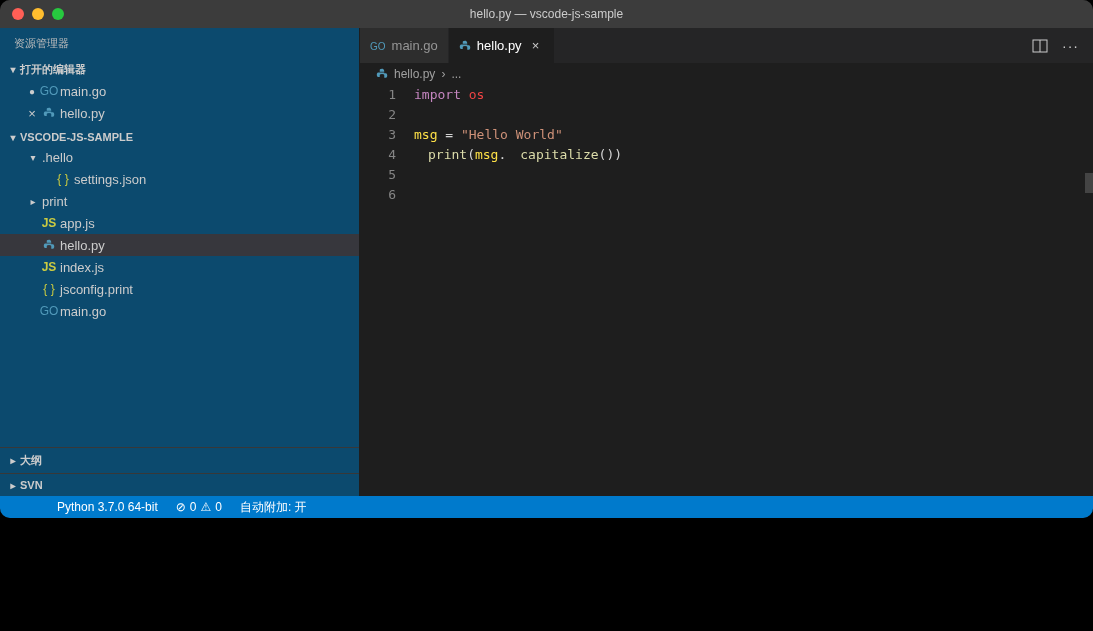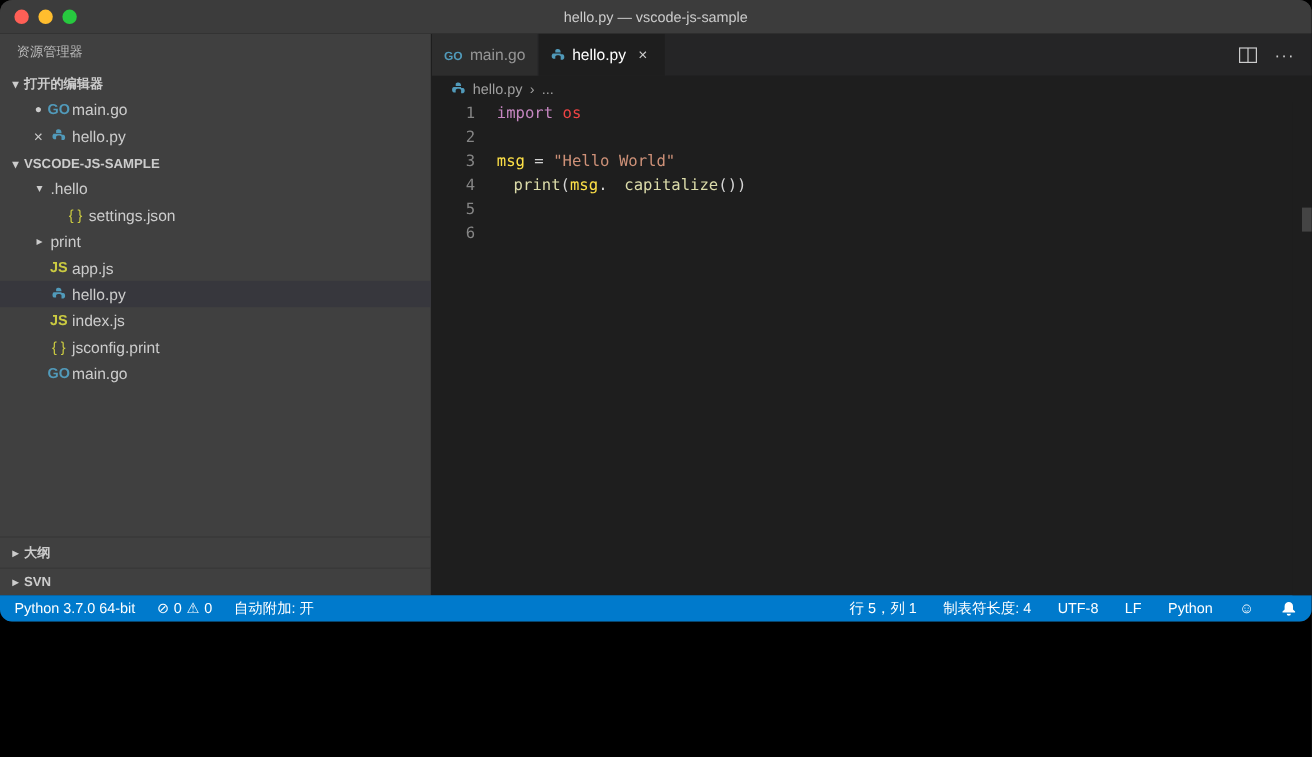--- a/index.html
+++ b/index.html
@@ -6,21 +6,21 @@
 body { font-family: -apple-system, "Helvetica Neue", sans-serif; background: #000; width: 1093px; height: 631px; overflow: hidden; }
 .window { width: 1093px; height: 518px; background: #1e1e1e; border-radius: 10px; display: flex; flex-direction: column; position: relative; }
 .titlebar { height: 28px; background: #3c3c3c; display: flex; align-items: center; border-top-left-radius: 10px; border-top-right-radius: 10px; position: relative; }
 .traffic { display: flex; gap: 8px; padding-left: 12px; }
 .dot { width: 12px; height: 12px; border-radius: 50%; }
 .dot.red { background: #ff5f56; }
 .dot.yellow { background: #ffbd2e; }
 .dot.green { background: #27c93f; }
 .title { position: absolute; left: 50%; transform: translateX(-50%); color: #ccc; font-size: 12px; }
 .body { flex: 1; display: flex; min-height: 0; }
-.sidebar { width: 360px; background: #404040; display: flex; flex-direction: column; color: #ccc; font-size: 13px; border-right: 1px solid #1e1e1e; }
+.sidebar { width: 360px; background: #0c4a6e; display: flex; flex-direction: column; color: #ccc; font-size: 13px; border-right: 1px solid #1e1e1e; }
 .side-header { padding: 8px 14px; font-size: 11px; color: #bbb; }
 .section-title { display: flex; align-items: center; padding: 3px 6px; font-size: 11px; font-weight: bold; color: #ccc; cursor: pointer; }
 .chev { display: inline-block; width: 14px; text-align: center; font-size: 10px; }
 .tree { padding-bottom: 4px; }
 .item { display: flex; align-items: center; padding: 2px 0 2px 10px; height: 22px; cursor: pointer; }
 .item.active { background: #37373d; }
 .item .indent { display: inline-block; }
 .item .icon { display: inline-flex; width: 18px; justify-content: center; font-size: 12px; }
 .item .label { padding-left: 2px; }
 .close-x { width: 16px; text-align: center; color: #ccc; }
@@ -42,24 +42,24 @@
 .code { flex: 1; color: #d4d4d4; position: relative; }
 .code-line { height: 20px; white-space: pre; }
 .kw { color: #c586c0; }
 .mod { color: #ef4444; }
 .var { color: #fde047; }
 .str { color: #ce9178; }
 .fn { color: #dcdcaa; margin-left: 14px; }
 .minimap { position: absolute; right: 0; top: 0; width: 16px; height: 100%; background: #1e1e1e; }
 .minimap-peek { position: absolute; right: 0; top: 88px; width: 8px; height: 20px; background: #444; }
 .statusbar { height: 22px; background: #007acc; color: #fff; display: flex; align-items: center; font-size: 12px; padding: 0 8px; border-bottom-left-radius: 10px; border-bottom-right-radius: 10px; }
-.statusbar .left { display: flex; gap: 10px; align-items: center; }
+.statusbar .left { display: flex; gap: 10px; align-items: center; margin-left: 45px; }
 .statusbar .right { margin-left: auto; display: flex; gap: 14px; align-items: center; }
 .status-item { display: flex; align-items: center; gap: 4px; padding: 0 4px; cursor: pointer; }
-.icon-go { color: #519aba; font-weight: bold; font-size: 10px; }
+.icon-go { color: #519aba; font-weight: normal; font-size: 10px; }
 .icon-py { color: #519aba; }
 .icon-js { color: #cbcb41; font-size: 10px; font-weight: bold; }
 .icon-json { color: #cbcb41; font-size: 12px; }
 svg { display: block; }
 </style>
 </head>
 <body>
 
 <div class="window">
   <div class="titlebar">
@@ -237,37 +237,14 @@
       <div class="status-item">
         <span>⊘</span>
           <span>0</span>
         <span>⚠</span>
           <span>0</span>
       </div>
       <div class="status-item">
           <span>自动附加: 开</span>
         </div>
     </div>
-    <div class="right">
-      <div class="status-item">
-          <span>行 5，列 1</span>
-        </div>
-      <div class="status-item">
-          <span>制表符长度: 4</span>
-        </div>
-      <div class="status-item">
-          <span>UTF-8</span>
-        </div>
-      <div class="status-item">
-          <span>LF</span>
-        </div>
-      <div class="status-item">
-          <span>Python</span>
-        </div>
-      <div class="status-item">☺</div>
-      <div class="status-item">
-        <svg width="14" height="14" viewBox="0 0 16 16">
-            <path fill="#fff" d="M8 2a4 4 0 0 0-4 4v3l-2 2v1h12v-1l-2-2V6a4 4 0 0 0-4-4zm-2 11a2 2 0 0 0 4 0H6z"></path>
-          </svg>
-      </div>
-    </div>
   </div>
 </div>
 
 </body></html>

